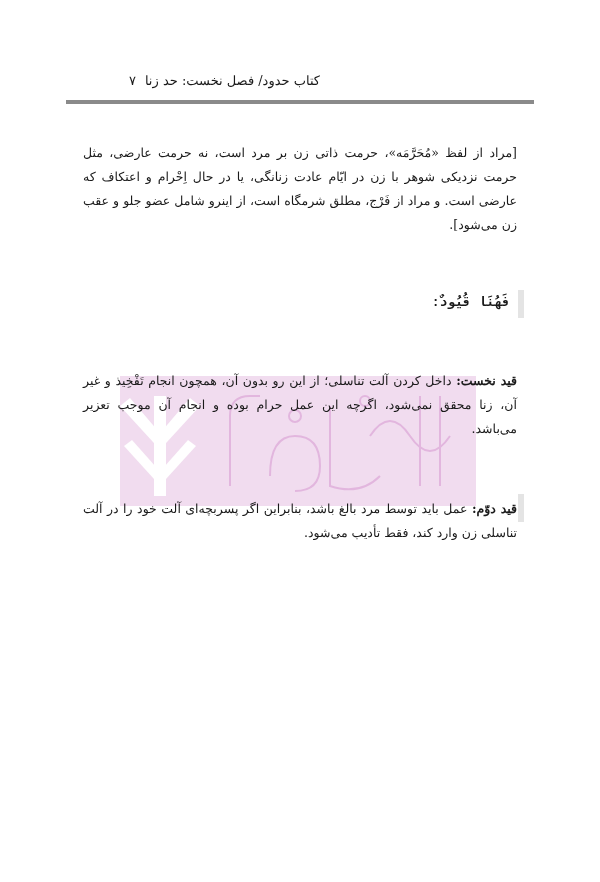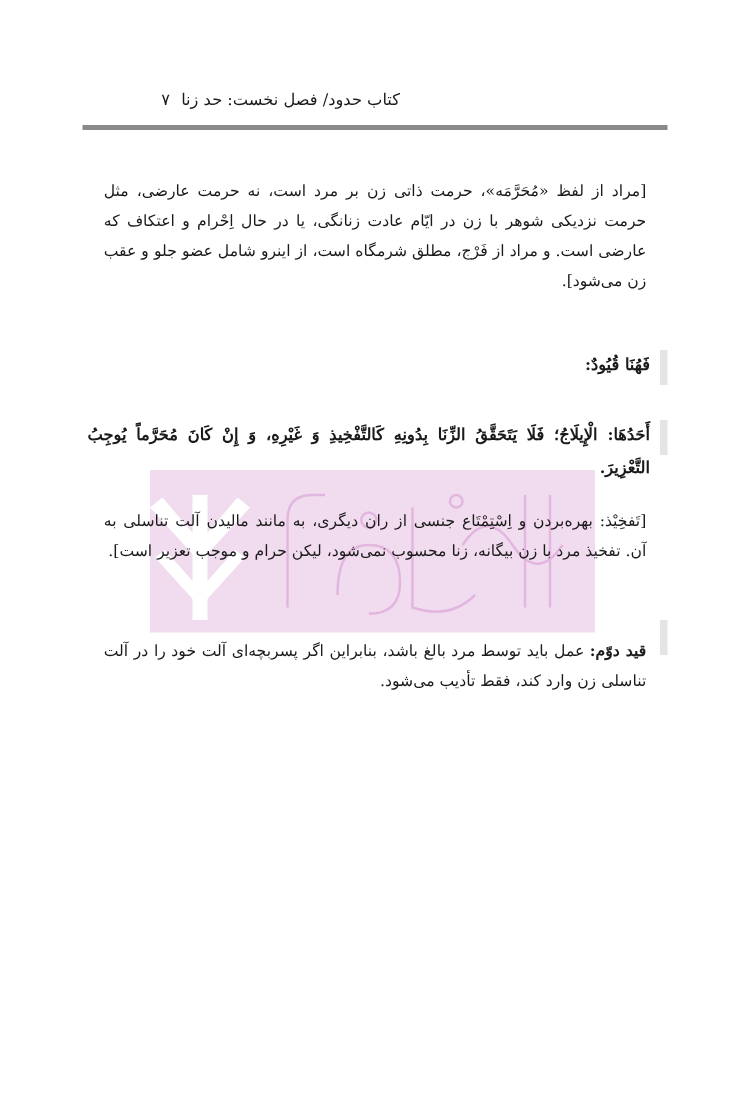--- a/index.html
+++ b/index.html
@@ -80,21 +80,22 @@
       margin: 17px;
       text-align-last: right;
     }
     .gap-m { height: 22px; }
     .heading {
       position: relative;
       font-weight: bold;
       font-size: 13px;
       line-height: 26px;
       padding-right: 10px;
-      margin: 4px;
+      margin: 14px;
+      font-family: Liberation Mono, monospace;
     }
     .heading .bar {
       position: absolute;
       right: -4px;
       top: 0;
       width: 6px;
       height: 28px;
       background: #e4e4e4;
     }
     .label-bold {
@@ -142,25 +143,23 @@
 
     <div class="gap-m"></div>
 
     <p class="heading">
       <span class="bar"></span>
       <span>فَهُنَا قُيُودٌ:</span>
     </p>
 
     <div class="gap-m"></div>
 
-    <p class="heading">
-      <span class="bar"></span>
-      <span>أَحَدُهَا: الْإِيلَاجُ؛ فَلَا يَتَحَقَّقُ الزِّنَا بِدُونِهِ كَالتَّفْخِيذِ وَ غَيْرِهِ، وَ إِنْ كَانَ مُحَرَّماً يُوجِبُ التَّعْزِيرَ.</span>
+    <p class="para">
+      <span class="label-bold">قید نخست:</span><span> داخل کردن آلت تناسلی؛ از این رو بدون آن، همچون انجام تَفْخِیذ و غیر آن، زنا محقق نمی‌شود، اگرچه این عمل حرام بوده و انجام آن موجب تعزیر می‌باشد.</span>
     </p>
-    <p class="para">[تَفخِیْذ: بهره‌بردن و اِسْتِمْتَاع جنسی از ران دیگری، به مانند مالیدن آلت تناسلی به آن. تفخیذ مرد با زن بیگانه، زنا محسوب نمی‌شود، لیکن حرام و موجب تعزیر است].</p>
 
     <div class="gap-m"></div>
 
     <p class="heading">
       <span class="bar"></span>
     </p>
     <p class="para">
       <span class="label-bold">قید دوّم:</span><span> عمل باید توسط مرد بالغ باشد، بنابراین اگر پسربچه‌ای آلت خود را در آلت تناسلی زن وارد کند، فقط تأدیب می‌شود.</span>
     </p>
 

